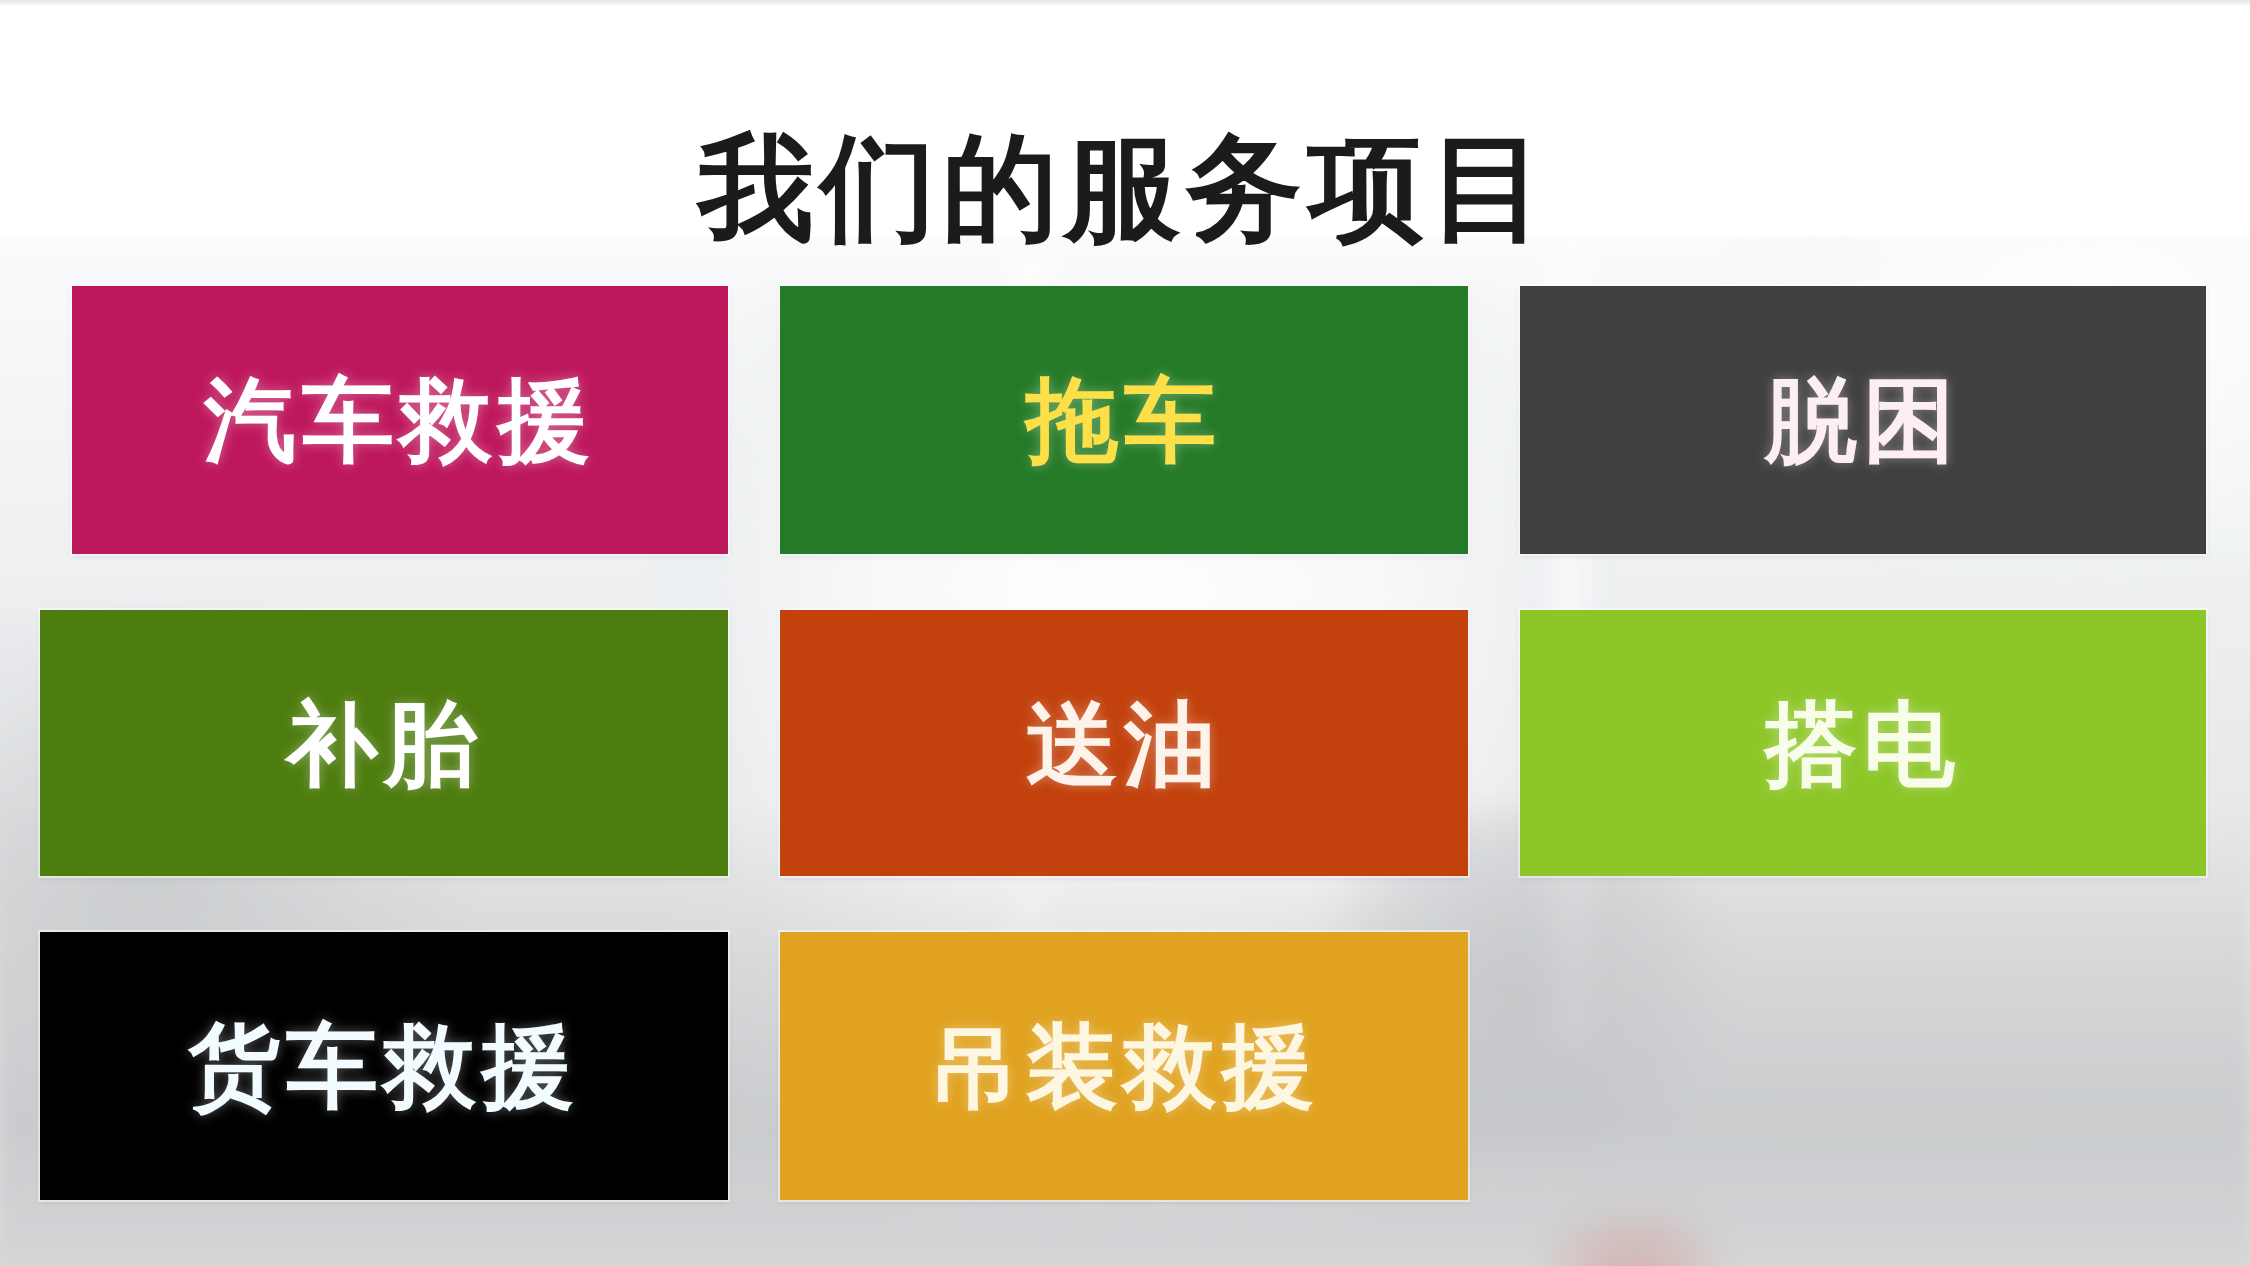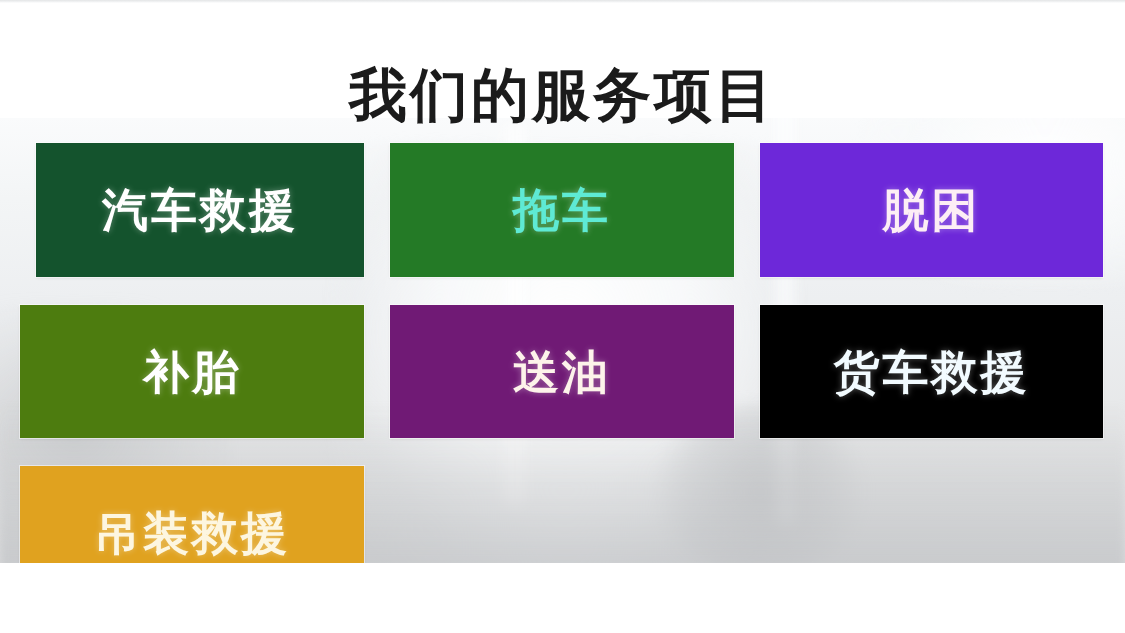--- a/index.html
+++ b/index.html
@@ -8,21 +8,21 @@
     padding: 0;
     background: #ffffff;
   }
   body {
     font-family: "Liberation Sans", "DejaVu Sans", sans-serif;
   }
 
   #poster {
     position: relative;
     width: 1125px;
-    height: 563px;
+    height: 633px;
     overflow: hidden;
     background: #ffffff;
   }
 
   
   .top-hairline {
     position: absolute;
     left: 0; top: 0;
     width: 100%;
     height: 3px;
@@ -190,34 +190,37 @@
     <div class="bg-shape bg-pillar2"></div>
     <div class="bg-shape bg-wheel"></div>
     <div class="bg-shape bg-lamp"></div>
     <div class="bg-shape bg-leftblur"></div>
   </div>
 
   <div class="header-band"></div>
   <h1 class="page-title">我们的服务项目</h1>
 
   <div class="grid" id="tile-grid">
-      <div class="tile" style="background: #14532d; margin-left: 16px;">
+      <div class="tile" style="background: #be185d; margin-left: 16px;">
         <span class="tile-label" style="color: rgb(255, 255, 255);">汽车救援</span>
       </div>
       <div class="tile" style="background: rgb(36, 122, 38);">
-        <span class="tile-label" style="color: #5eead4;">拖车</span>
-      </div>
-      <div class="tile" style="background: #6d28d9;">
+        <span class="tile-label" style="color: #fde047;">拖车</span>
+      </div>
+      <div class="tile" style="background: #404040;">
         <span class="tile-label" style="color: rgb(253, 238, 245);">脱困</span>
       </div>
       <div class="tile" style="background: #4d7c0f;">
         <span class="tile-label" style="color: rgb(255, 255, 255);">补胎</span>
       </div>
-      <div class="tile" style="background: #701a75;">
+      <div class="tile" style="background: #c2410c;">
         <span class="tile-label" style="color: rgb(253, 243, 234);">送油</span>
+      </div>
+      <div class="tile" style="background: rgb(140, 198, 39);">
+        <span class="tile-label" style="color: rgb(247, 253, 233);">搭电</span>
       </div>
       <div class="tile" style="background: #000000;">
         <span class="tile-label" style="color: rgb(242, 251, 255);">货车救援</span>
       </div>
       <div class="tile" style="background: rgb(224, 162, 31);">
         <span class="tile-label" style="color: rgb(253, 246, 224);">吊装救援</span>
       </div>
     </div>
 
 </div>

